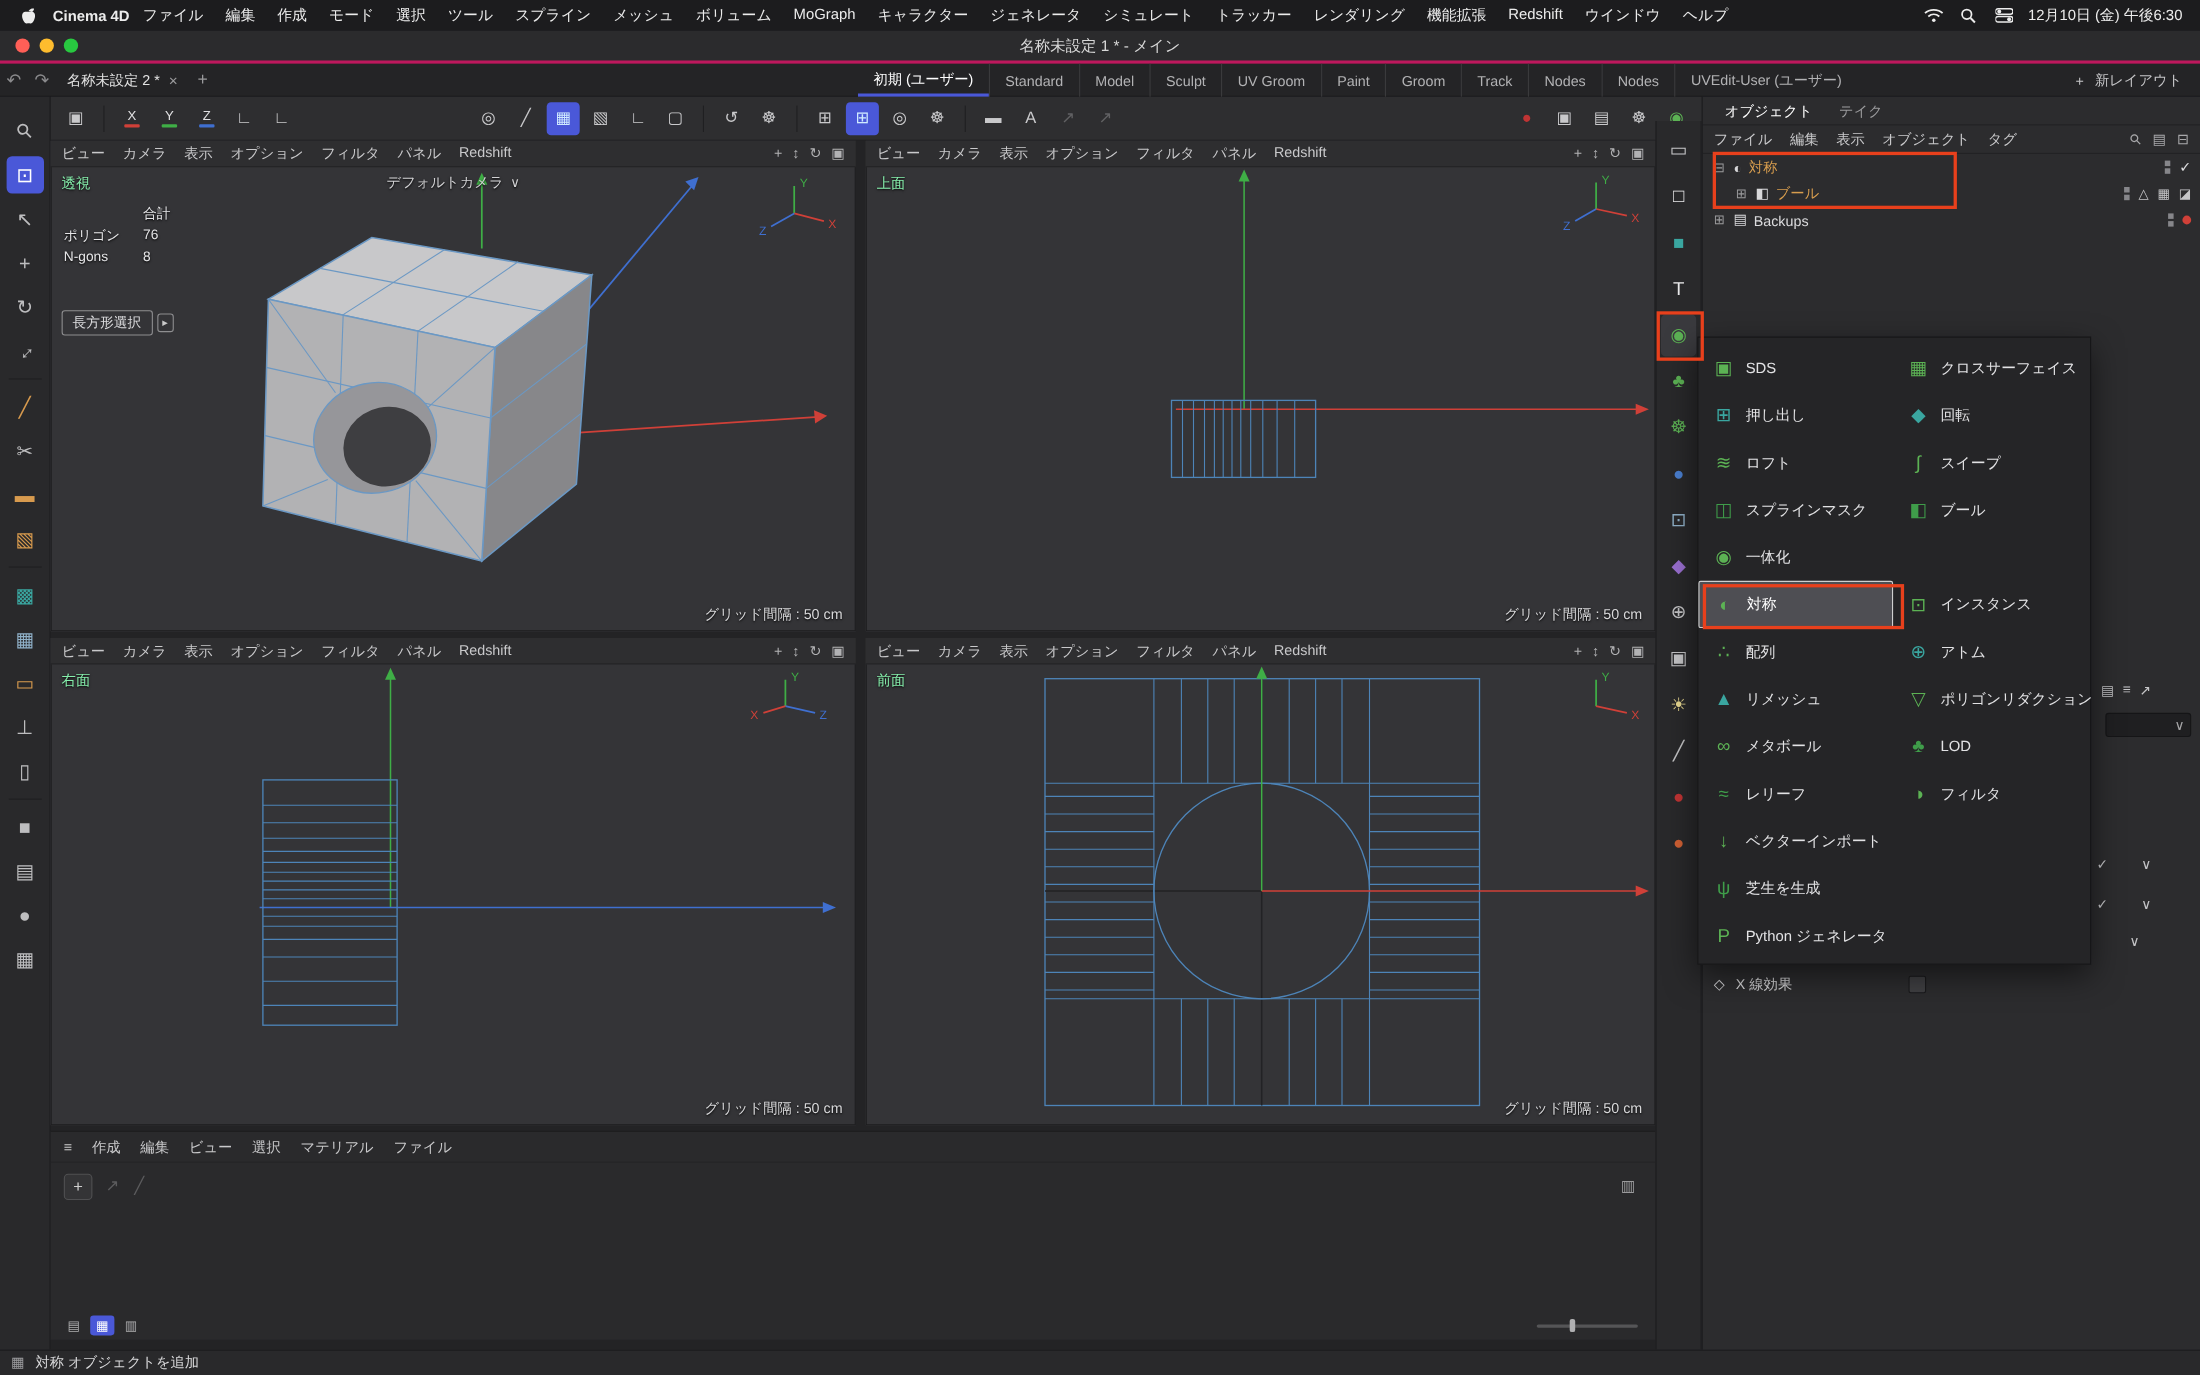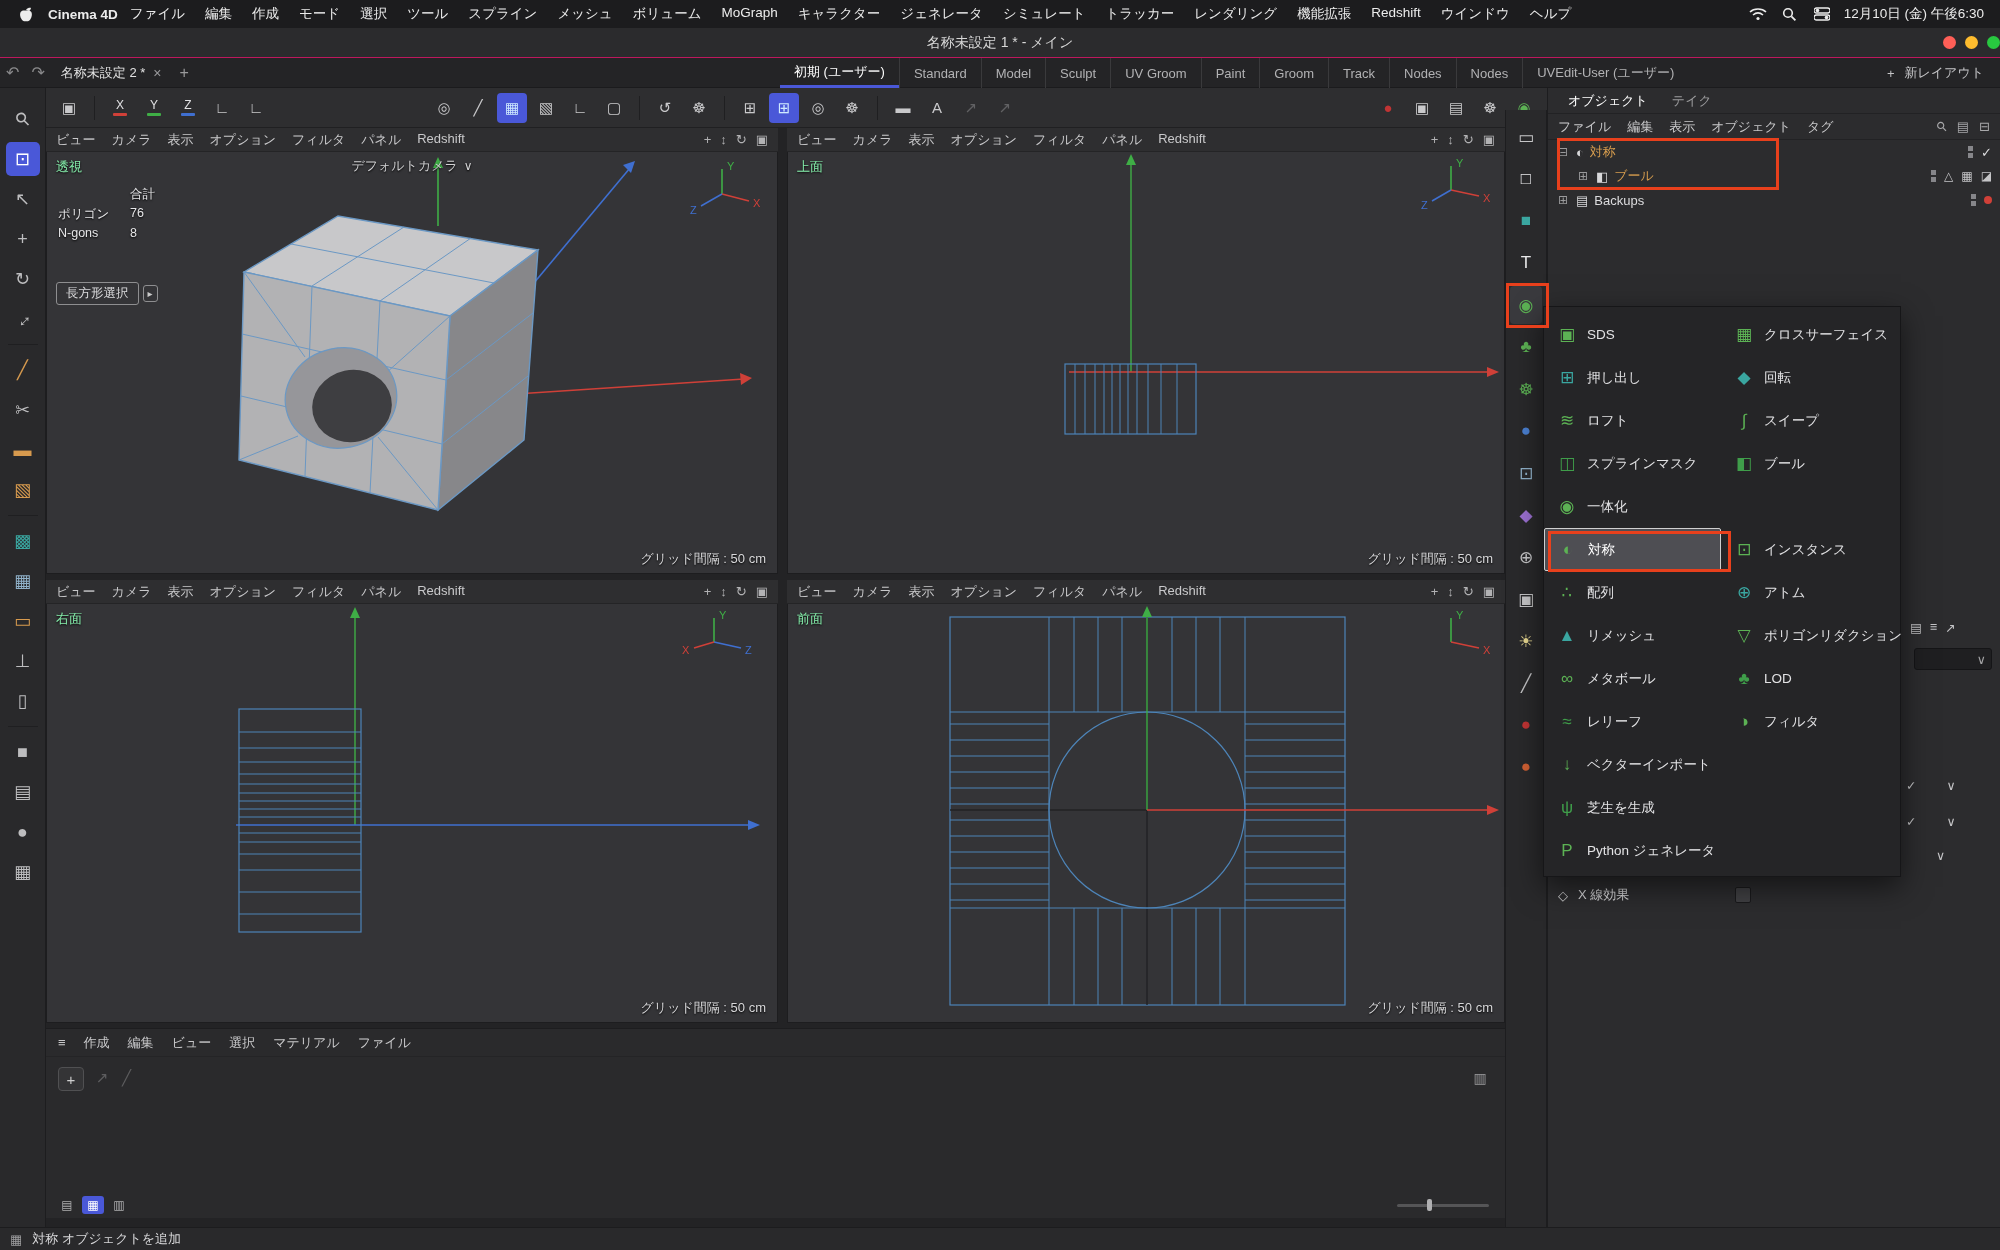--- a/index.html
+++ b/index.html
@@ -9,21 +9,21 @@
   
   #menubar{position:absolute;left:0;top:0;width:2000px;height:28px;background:#1c1c1e;display:flex;align-items:center;padding:0 16px;gap:12px;font-size:13.5px;color:#ececec;}
   #menubar .app{font-weight:bold;}
   #menubar nav{display:flex;gap:20px;}
   #menubar .mspacer{flex:1;}
   #menubar .mitem{white-space:nowrap;cursor:default;}
   #menubar .sicon{width:20px;height:16px;display:flex;align-items:center;justify-content:center;}
   #menubar .clock{white-space:nowrap;}
 
   
-  #titlebar{position:absolute;left:0;top:28px;width:2000px;height:30px;background:#2b2b2d;border-bottom:1px solid #be185d;display:flex;align-items:center;justify-content:flex-end;}
+  #titlebar{position:absolute;left:0;top:28px;width:2000px;height:30px;background:#2b2b2d;border-bottom:3px solid #be185d;display:flex;align-items:center;}
   .lights{display:flex;gap:9px;margin-left:14px;}
   .light{width:13px;height:13px;border-radius:50%;}
   .light.red{background:#ff5f57;} .light.yellow{background:#febc2e;} .light.green{background:#28c840;}
   #titlebar .wtitle{position:absolute;left:50%;transform:translateX(-50%);color:#d8d8d8;font-size:14px;}
 
   
   #tabrow{position:absolute;left:0;top:58px;width:2000px;height:30px;background:#242426;border-bottom:1px solid #1b1b1d;display:flex;align-items:center;font-size:13px;}
   #tabrow .histbtn{color:#8a8a8c;font-size:16px;padding:0 6px;}
   #tabrow .doctab{display:flex;align-items:center;gap:8px;color:#e2e2e2;padding:0 10px;}
   #tabrow .doctab .x{color:#9a9a9c;font-size:14px;}

